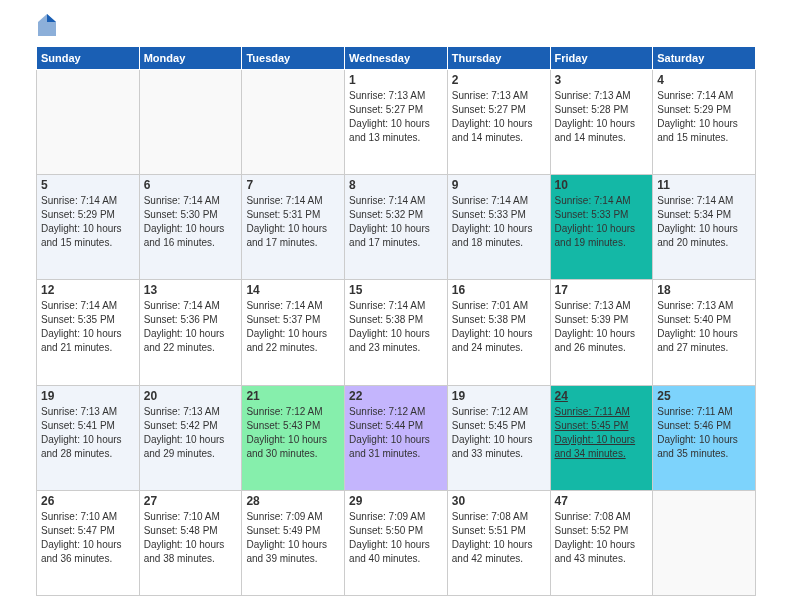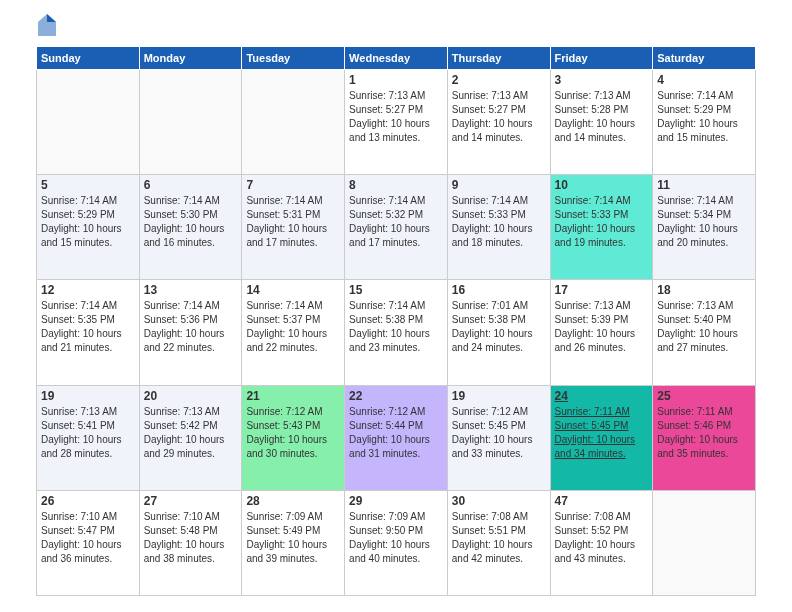--- a/index.html
+++ b/index.html
@@ -196,21 +196,21 @@
 Daylight: 10 hours
 and 17 minutes.</div>
           </td>
           <td style="background: rgb(240, 244, 250);">
             <span class="day-num">9</span>
             <div class="day-info">Sunrise: 7:14 AM
 Sunset: 5:33 PM
 Daylight: 10 hours
 and 18 minutes.</div>
           </td>
-          <td style="background: #5eead4;">
+          <td style="background: #14b8a6;">
             <span class="day-num">10</span>
             <div class="day-info">Sunrise: 7:14 AM
 Sunset: 5:33 PM
 Daylight: 10 hours
 and 19 minutes.</div>
           </td>
           <td style="background: rgb(240, 244, 250); margin-left: 28px;">
             <span class="day-num">11</span>
             <div class="day-info">Sunrise: 7:14 AM
 Sunset: 5:34 PM
@@ -305,21 +305,21 @@
 Daylight: 10 hours
 and 33 minutes.</div>
           </td>
           <td style="background: #14b8a6; text-decoration: underline;">
             <span class="day-num">24</span>
             <div class="day-info">Sunrise: 7:11 AM
 Sunset: 5:45 PM
 Daylight: 10 hours
 and 34 minutes.</div>
           </td>
-          <td style="background: #ec4899;">
+          <td style="background: #7dd3fc;">
             <span class="day-num">25</span>
             <div class="day-info">Sunrise: 7:11 AM
 Sunset: 5:46 PM
 Daylight: 10 hours
 and 35 minutes.</div>
           </td>
         </tr>
         <tr class="week-row">
           <td>
             <span class="day-num">26</span>
@@ -338,21 +338,21 @@
           <td>
             <span class="day-num">28</span>
             <div class="day-info">Sunrise: 7:09 AM
 Sunset: 5:49 PM
 Daylight: 10 hours
 and 39 minutes.</div>
           </td>
           <td>
             <span class="day-num">29</span>
             <div class="day-info">Sunrise: 7:09 AM
-Sunset: 9:50 PM
+Sunset: 5:50 PM
 Daylight: 10 hours
 and 40 minutes.</div>
           </td>
           <td>
             <span class="day-num">30</span>
             <div class="day-info">Sunrise: 7:08 AM
 Sunset: 5:51 PM
 Daylight: 10 hours
 and 42 minutes.</div>
           </td>

